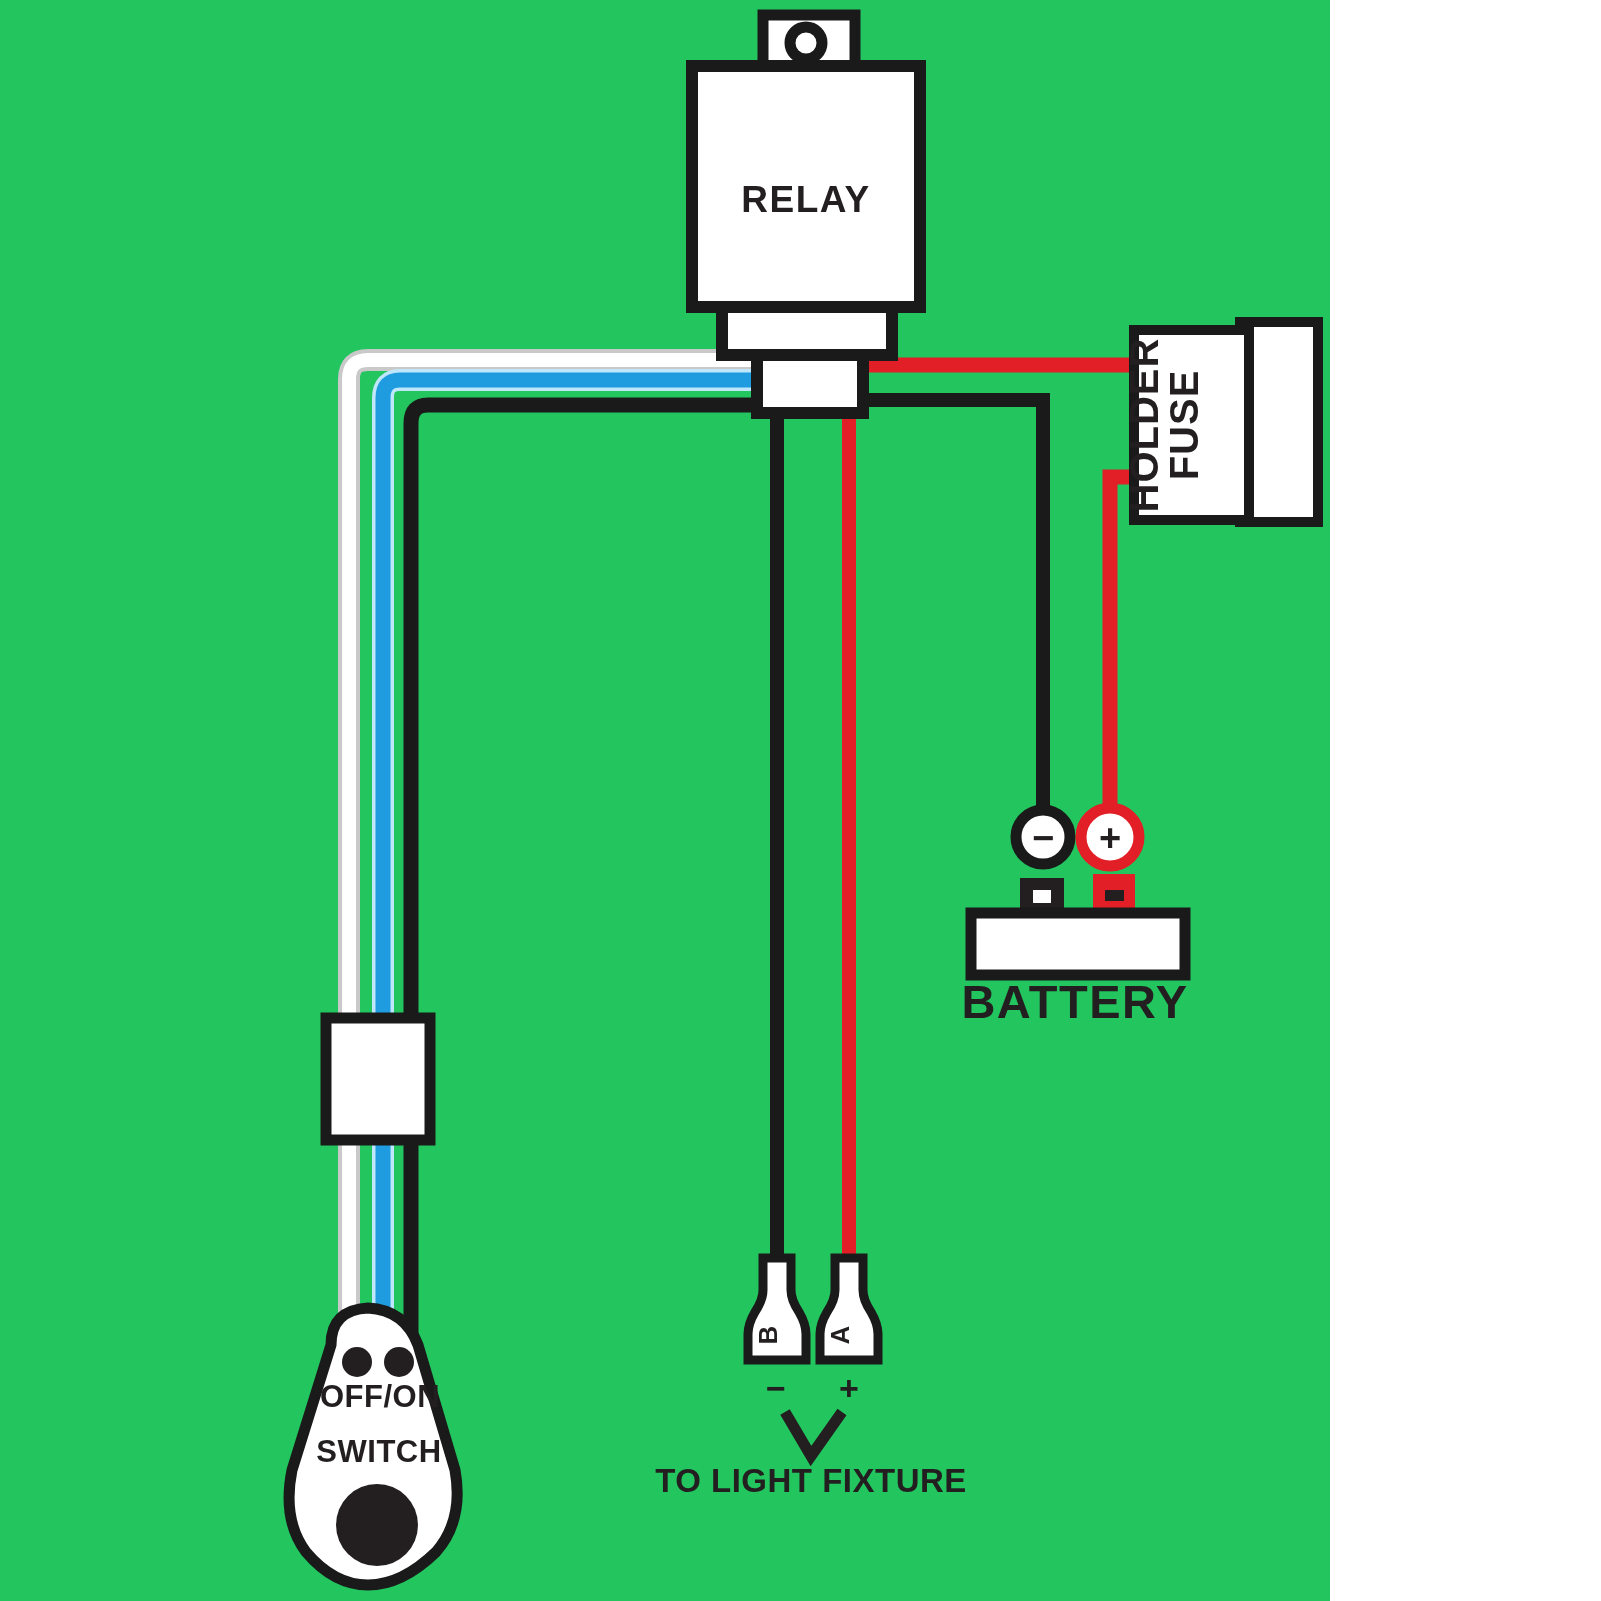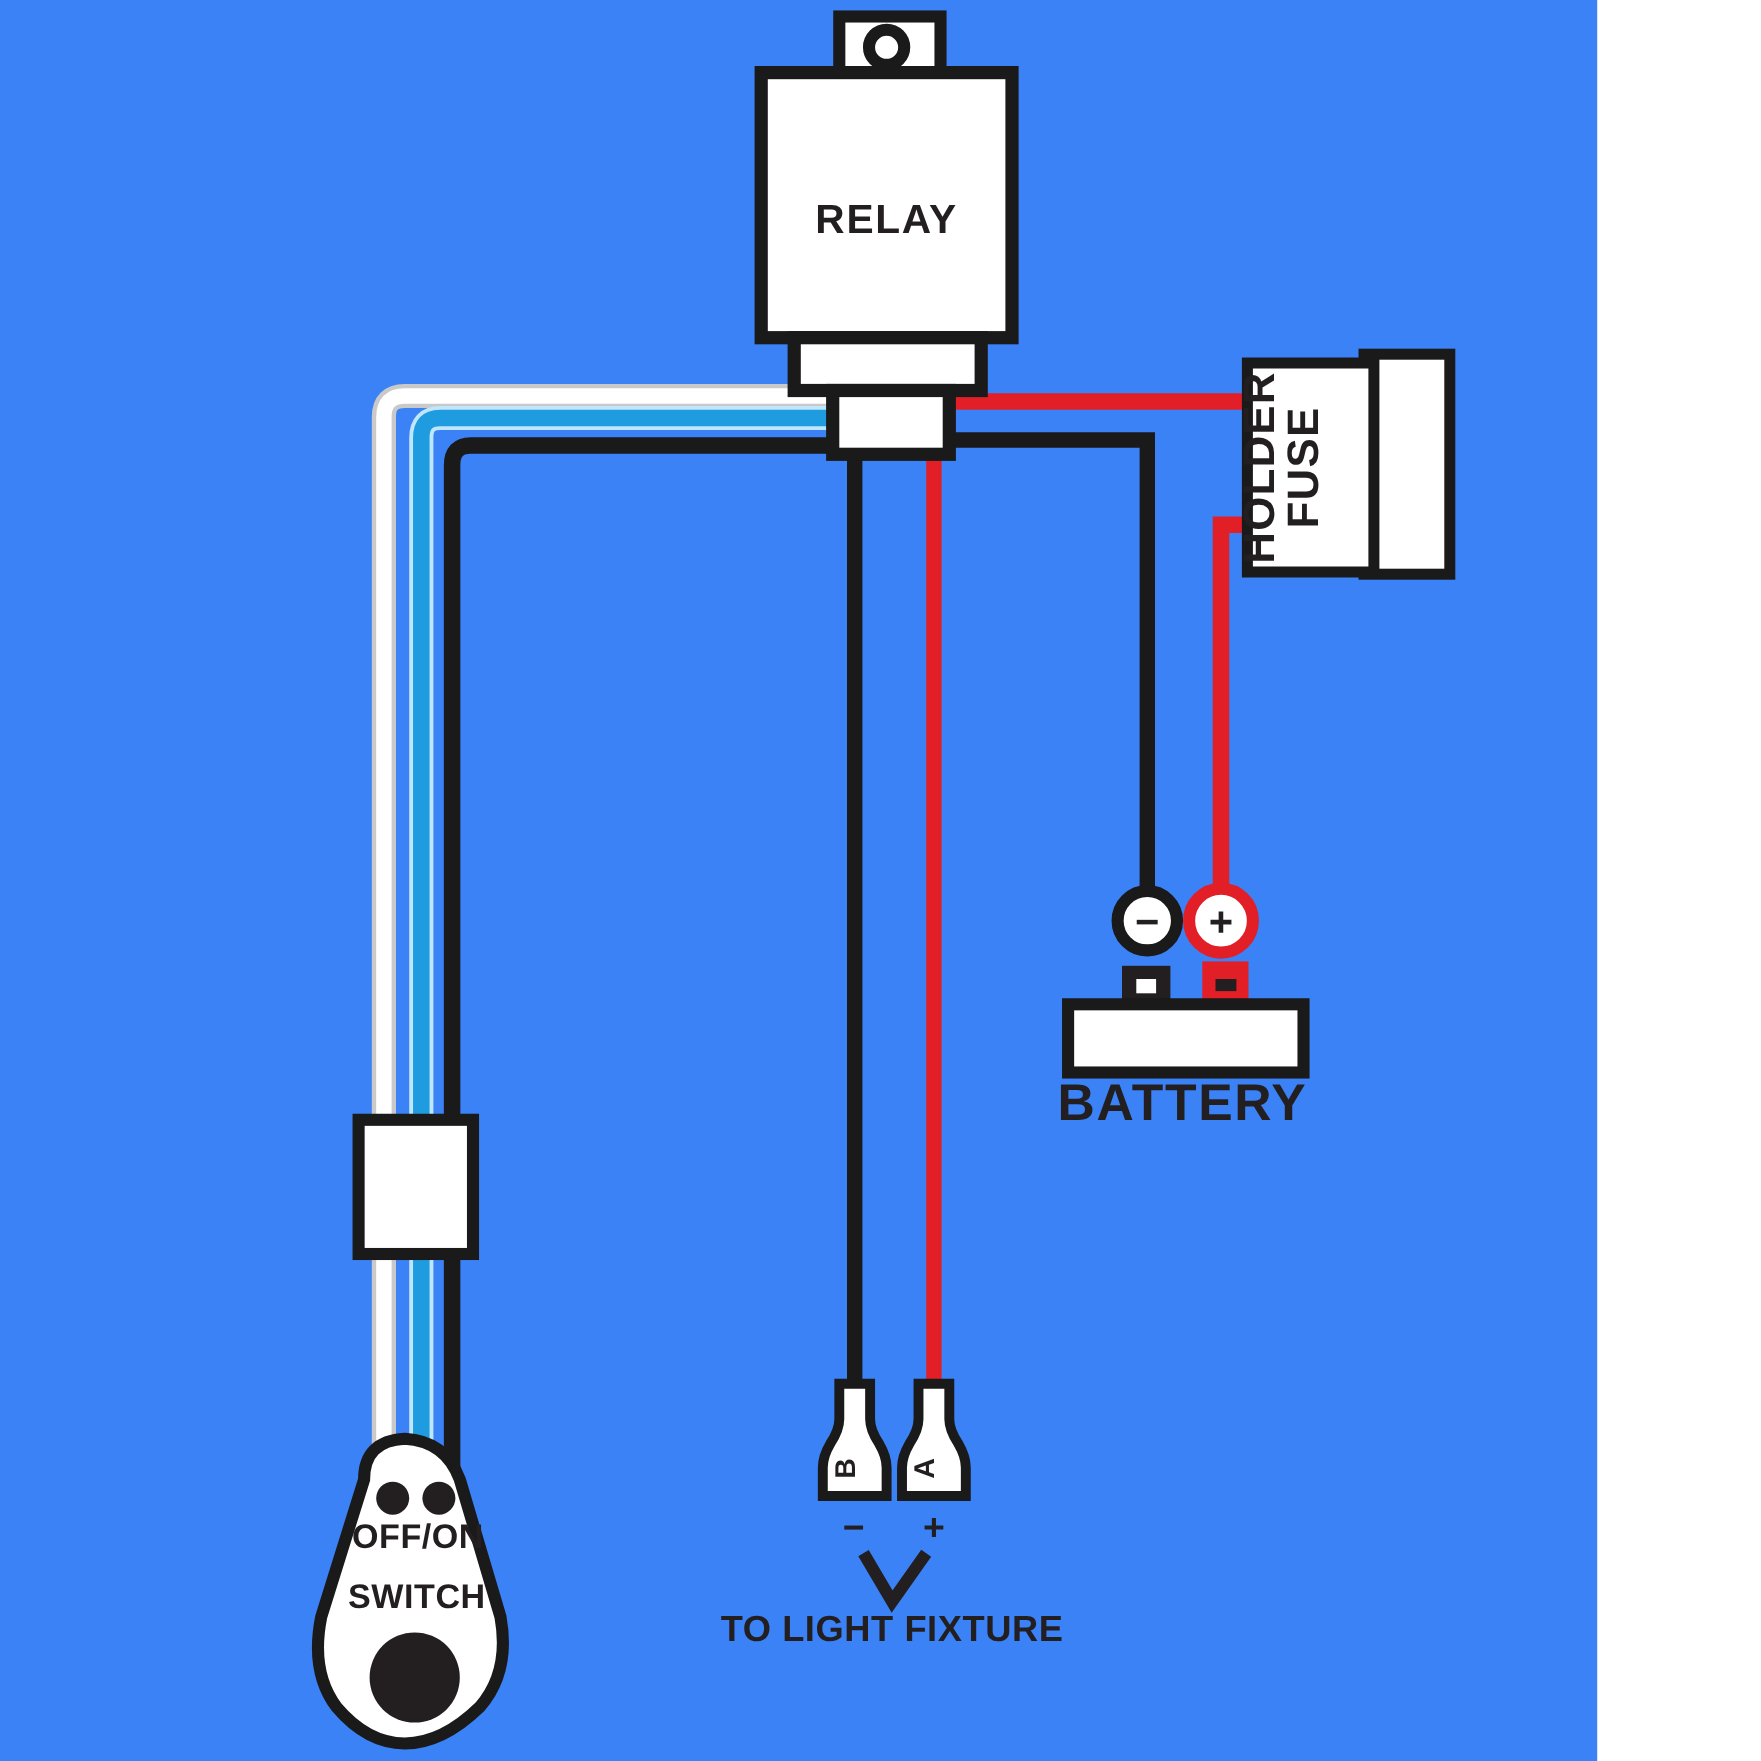--- a/index.html
+++ b/index.html
@@ -6,23 +6,23 @@
   html, body {
     margin: 0;
     padding: 0;
     background: #ffffff;
   }
   body {
     font-family: "Liberation Sans", sans-serif;
   }
   #diagram-root {
     position: relative;
-    width: 1452px;
+    width: 1330px;
     height: 1601px;
-    background: #3b82f6;
+    background: #22c55e;
     overflow: hidden;
   }
   svg#wiring-svg {
     display: block;
     width: 1601px;
     height: 1601px;
   }
   .lbl {
     font-family: "Liberation Sans", sans-serif;
     font-weight: bold;

